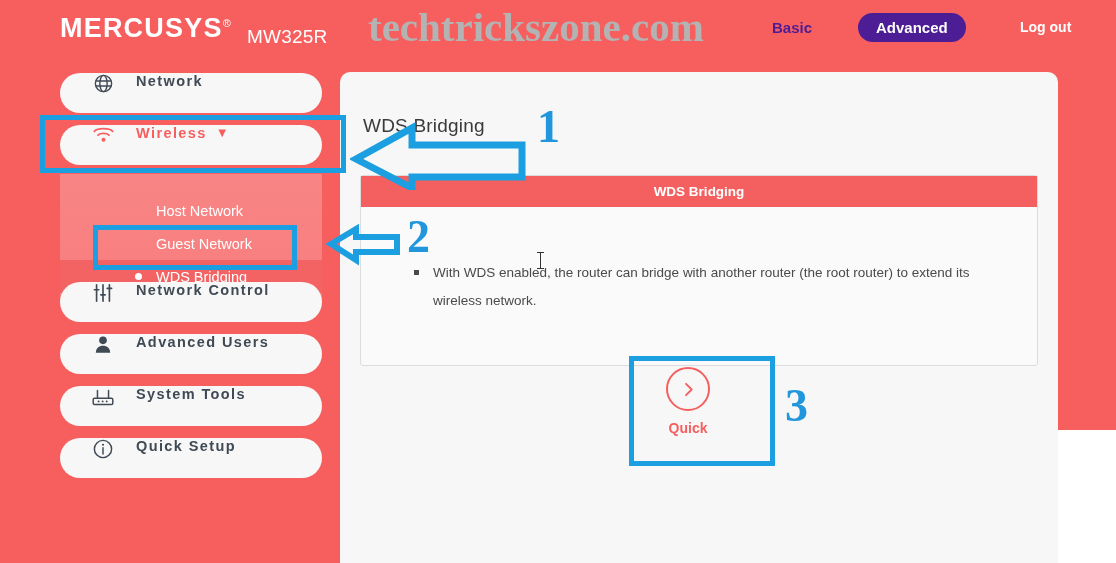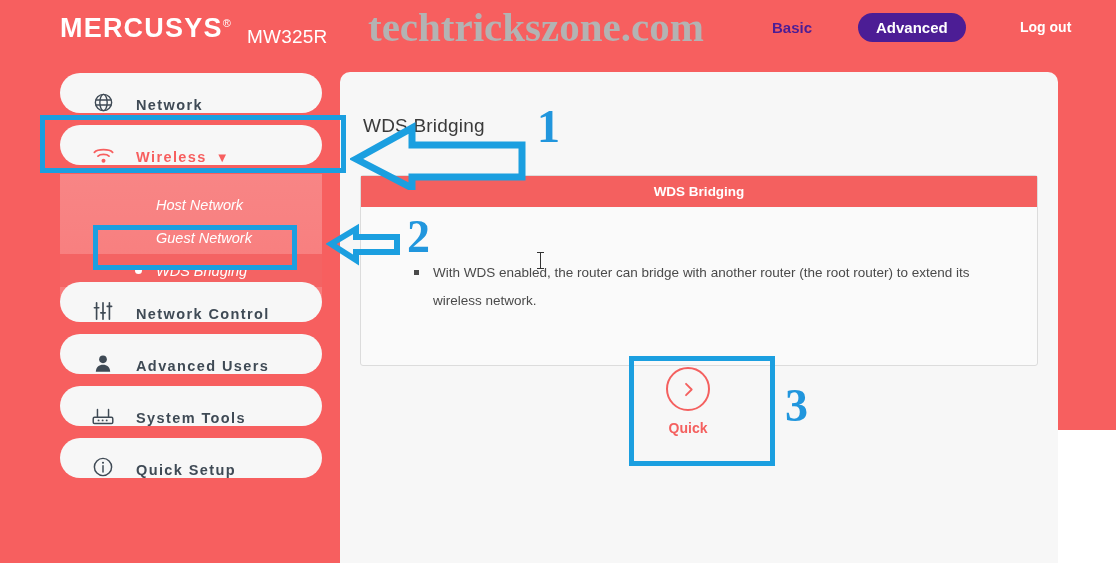--- a/index.html
+++ b/index.html
@@ -84,21 +84,21 @@
     background: #f75f5f;
   }
   .menu-btn {
     position: absolute;
     left: 60px;
     width: 262px;
     height: 40px;
     background: #f7f7f7;
     border-radius: 20px;
     display: flex;
-    align-items: flex-end;
+    align-items: flex-start;
     cursor: pointer;
   }
   .menu-btn .mi-icon {
     width: 34px;
     margin-left: 26px;
     display: flex;
     align-items: center;
     justify-content: center;
     flex: 0 0 auto;
   }
@@ -116,23 +116,22 @@
     font-size: 13px;
     font-weight: 700;
   }
 
   .submenu {
     position: absolute;
     left: 60px;
     top: 117px;
     width: 262px;
     background: linear-gradient(180deg, #f88585 0%, #f88080 60%, #f87b7b 100%);
-    padding-top: 14px;
+    padding-top: 20px;
     padding-bottom: 10px;
-    font-style: italic;
   }
   .submenu-item {
     height: 33px;
     display: flex;
     align-items: center;
     font-size: 14.5px;
     color: #ffffff;
     cursor: pointer;
     padding-left: 96px;
     position: relative;

